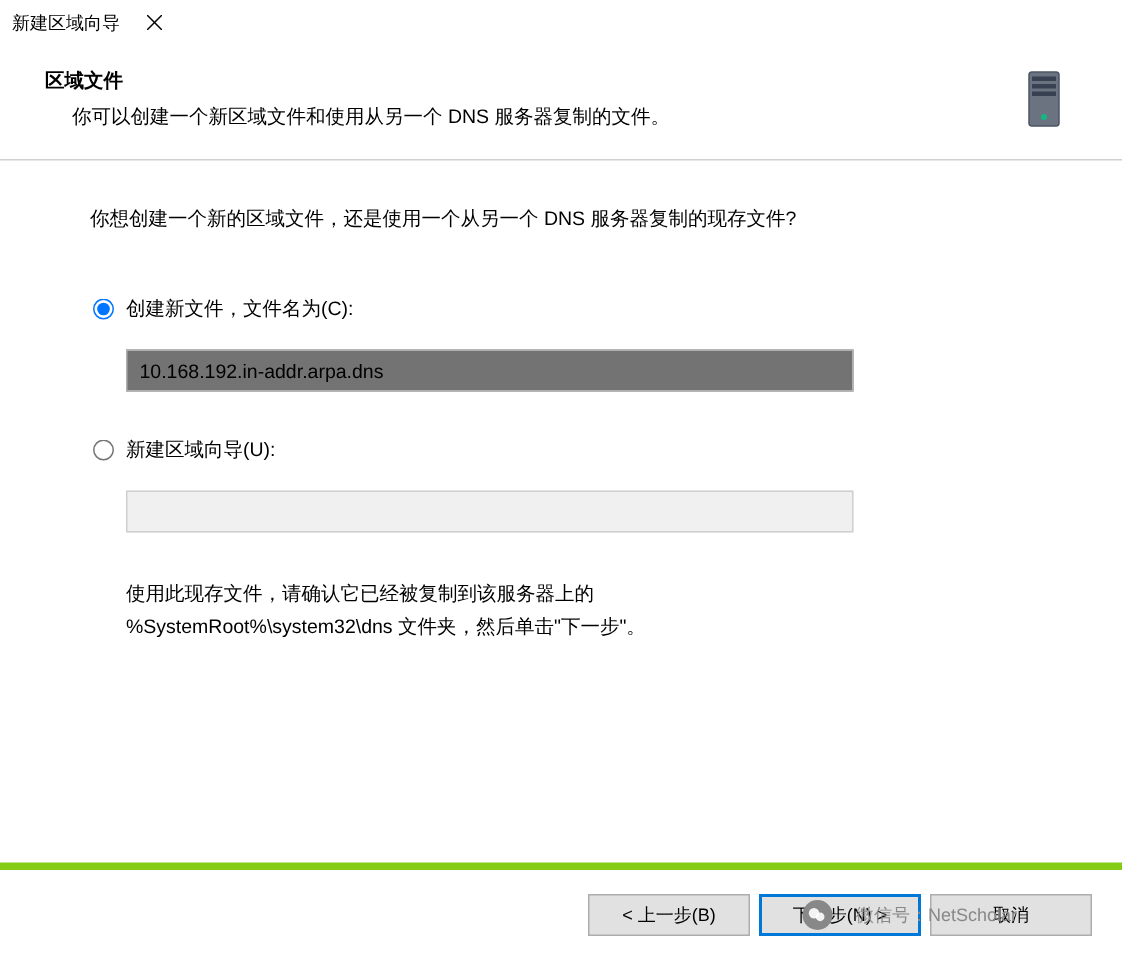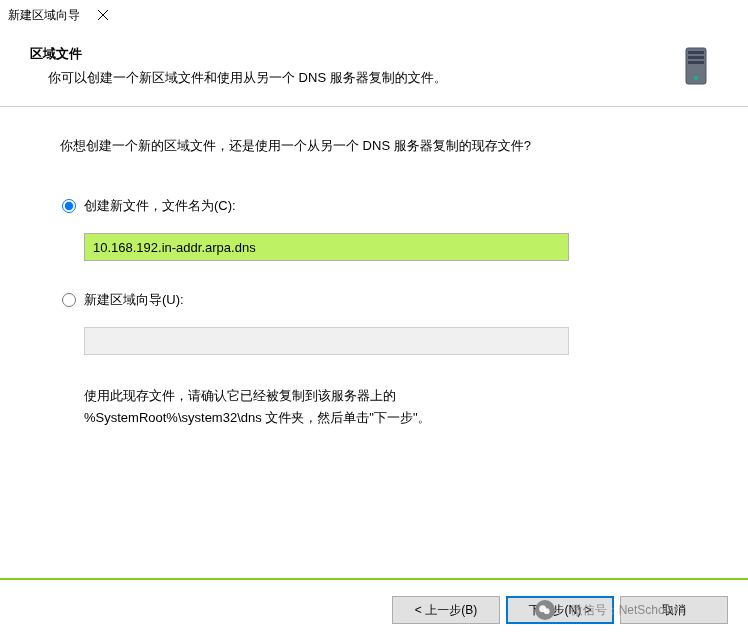--- a/index.html
+++ b/index.html
@@ -97,21 +97,21 @@
     }
     .text-input {
       width: 485px;
       height: 28px;
       border: 1px solid #b0b0b0;
       padding: 4px 8px;
       font-size: 13px;
       font-family: inherit;
       margin-left: 22px;
       margin-bottom: 30px;
-      background: #bef264;
+      background: #737373;
     }
     .text-input-disabled {
       width: 485px;
       height: 28px;
       border: 1px solid #d0d0d0;
       padding: 4px 8px;
       font-size: 13px;
       font-family: inherit;
       margin-left: 22px;
       margin-bottom: 30px;
@@ -121,21 +121,21 @@
       font-size: 13px;
       color: #000;
       margin-left: 22px;
       line-height: 1.7;
     }
     .button-bar {
       position: absolute;
       bottom: 0;
       left: 0;
       right: 0;
-      border-top: 2px solid #84cc16;
+      border-top: 5px solid #84cc16;
       padding: 16px 20px;
       display: flex;
       justify-content: flex-end;
       gap: 6px;
       background: #ffffff;
     }
     .wizard-btn {
       min-width: 108px;
       height: 28px;
       border: 1px solid #adadad;

